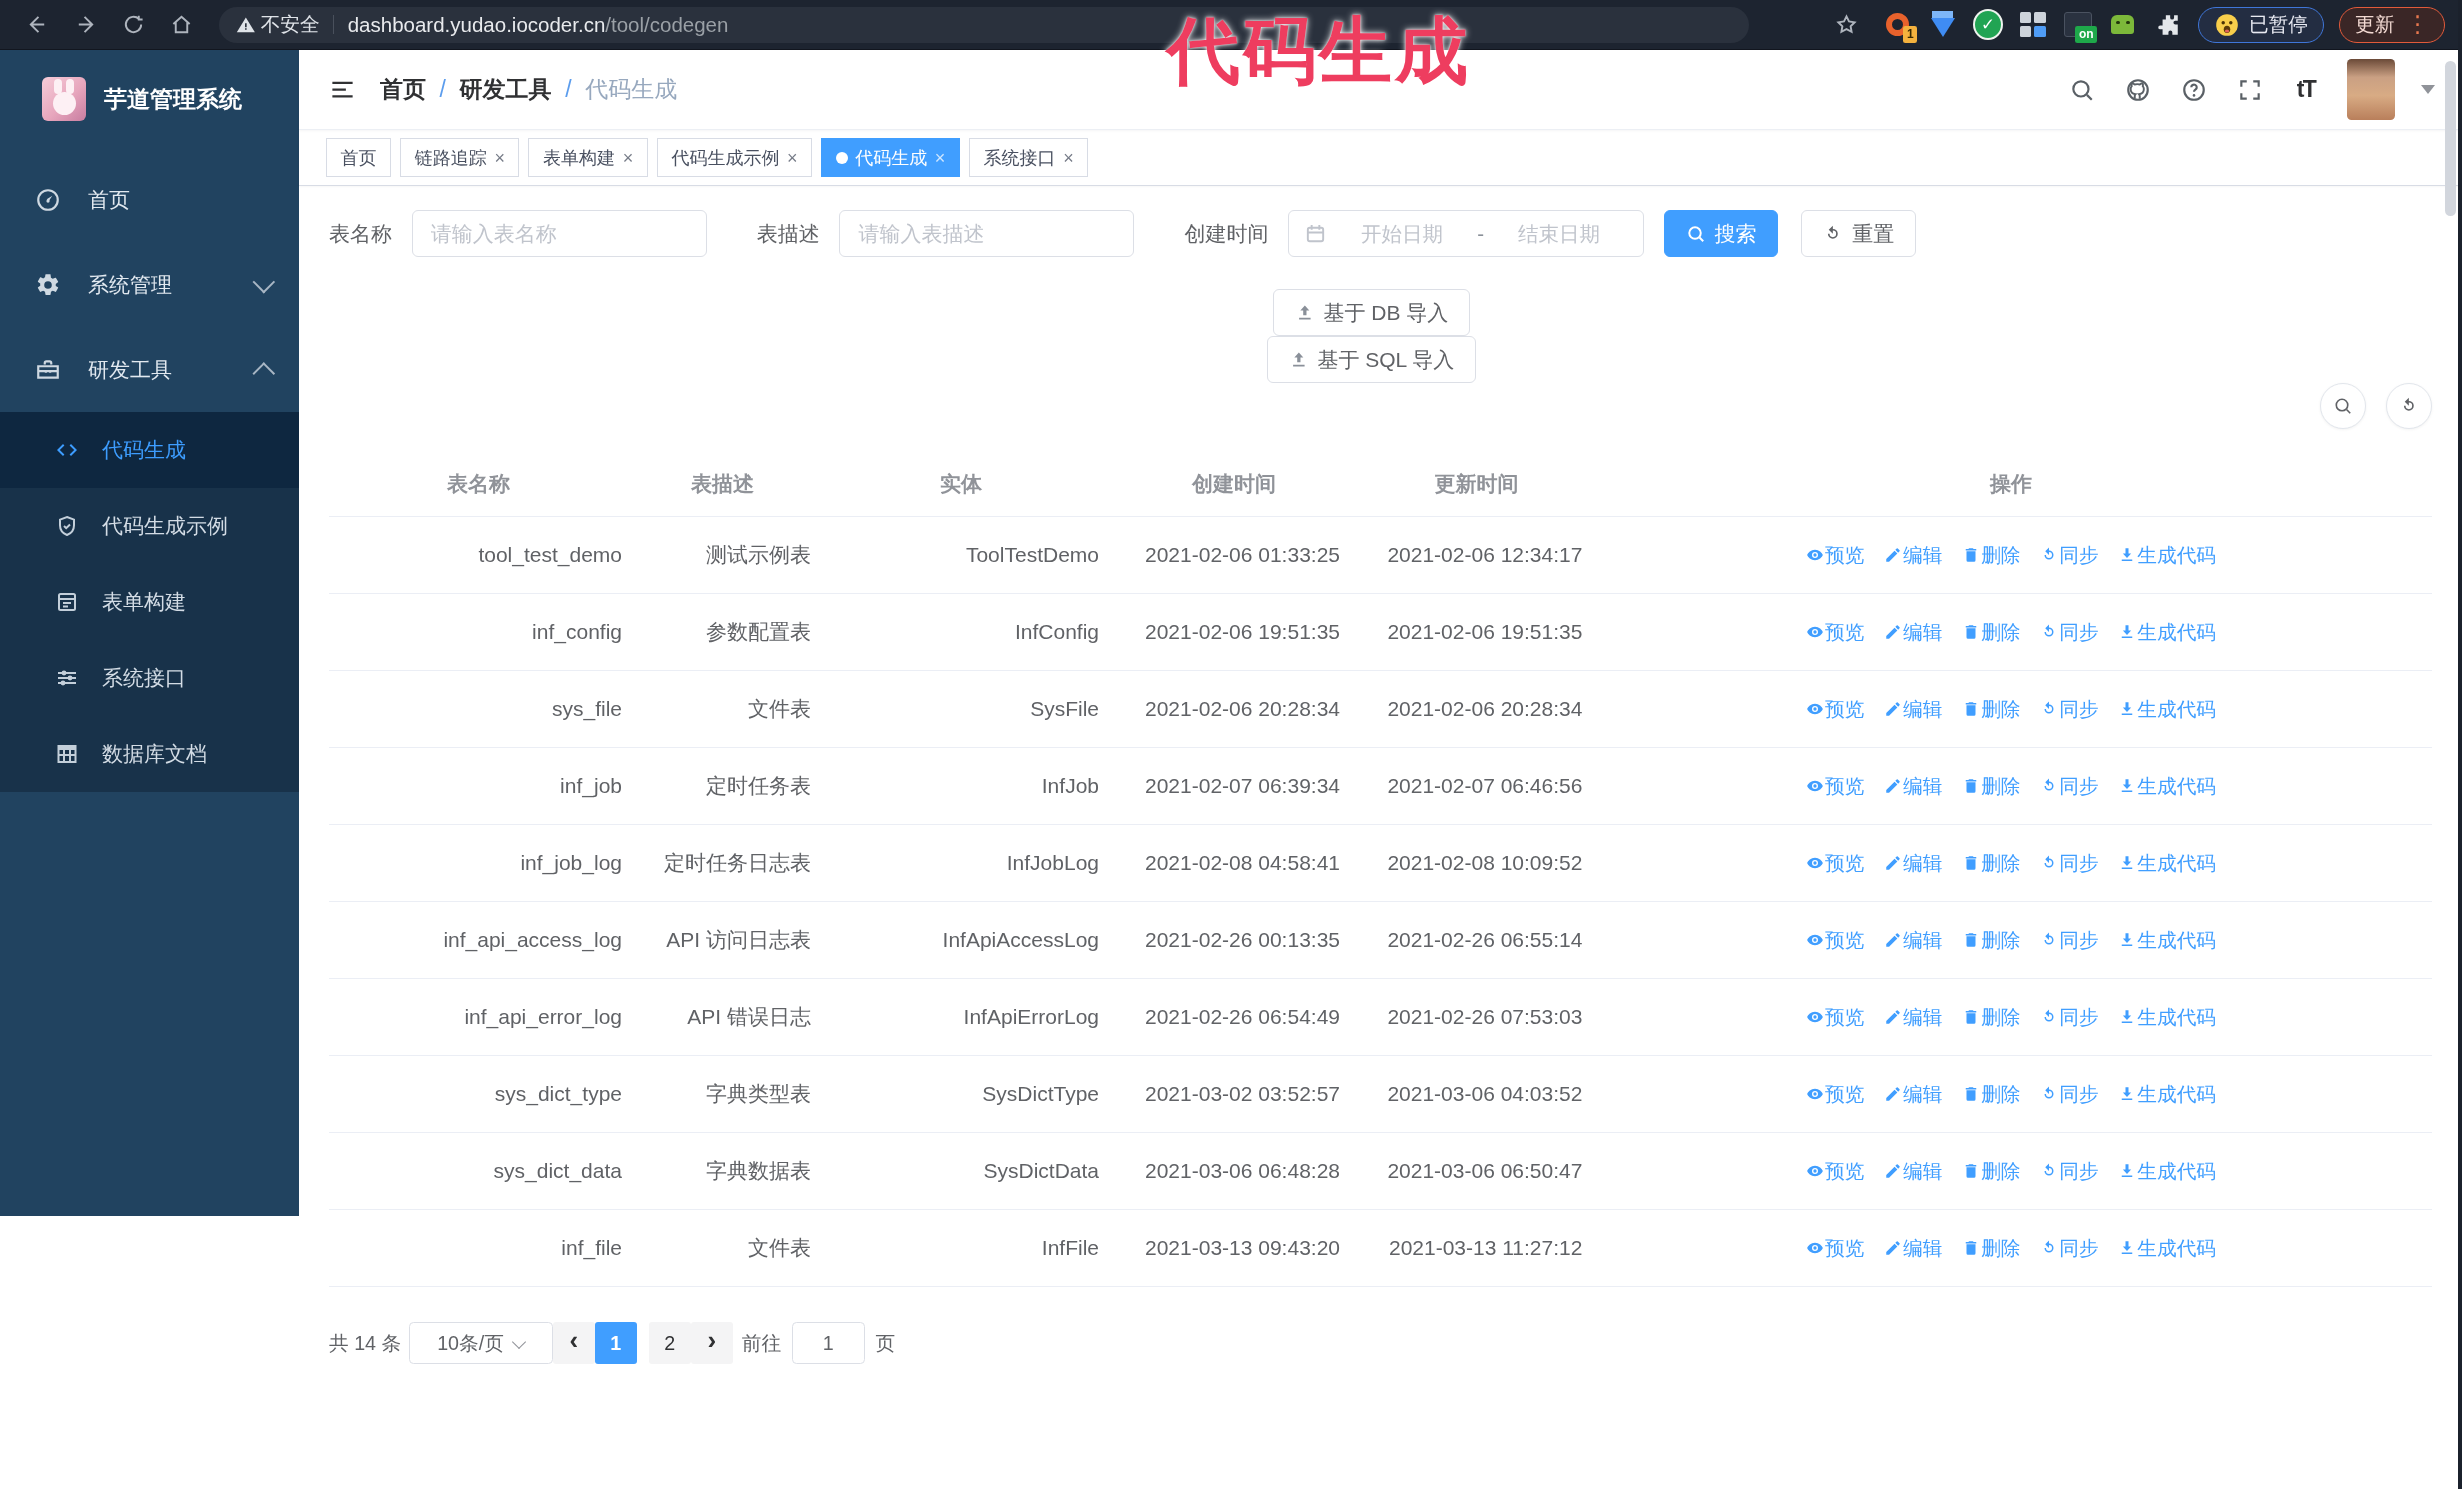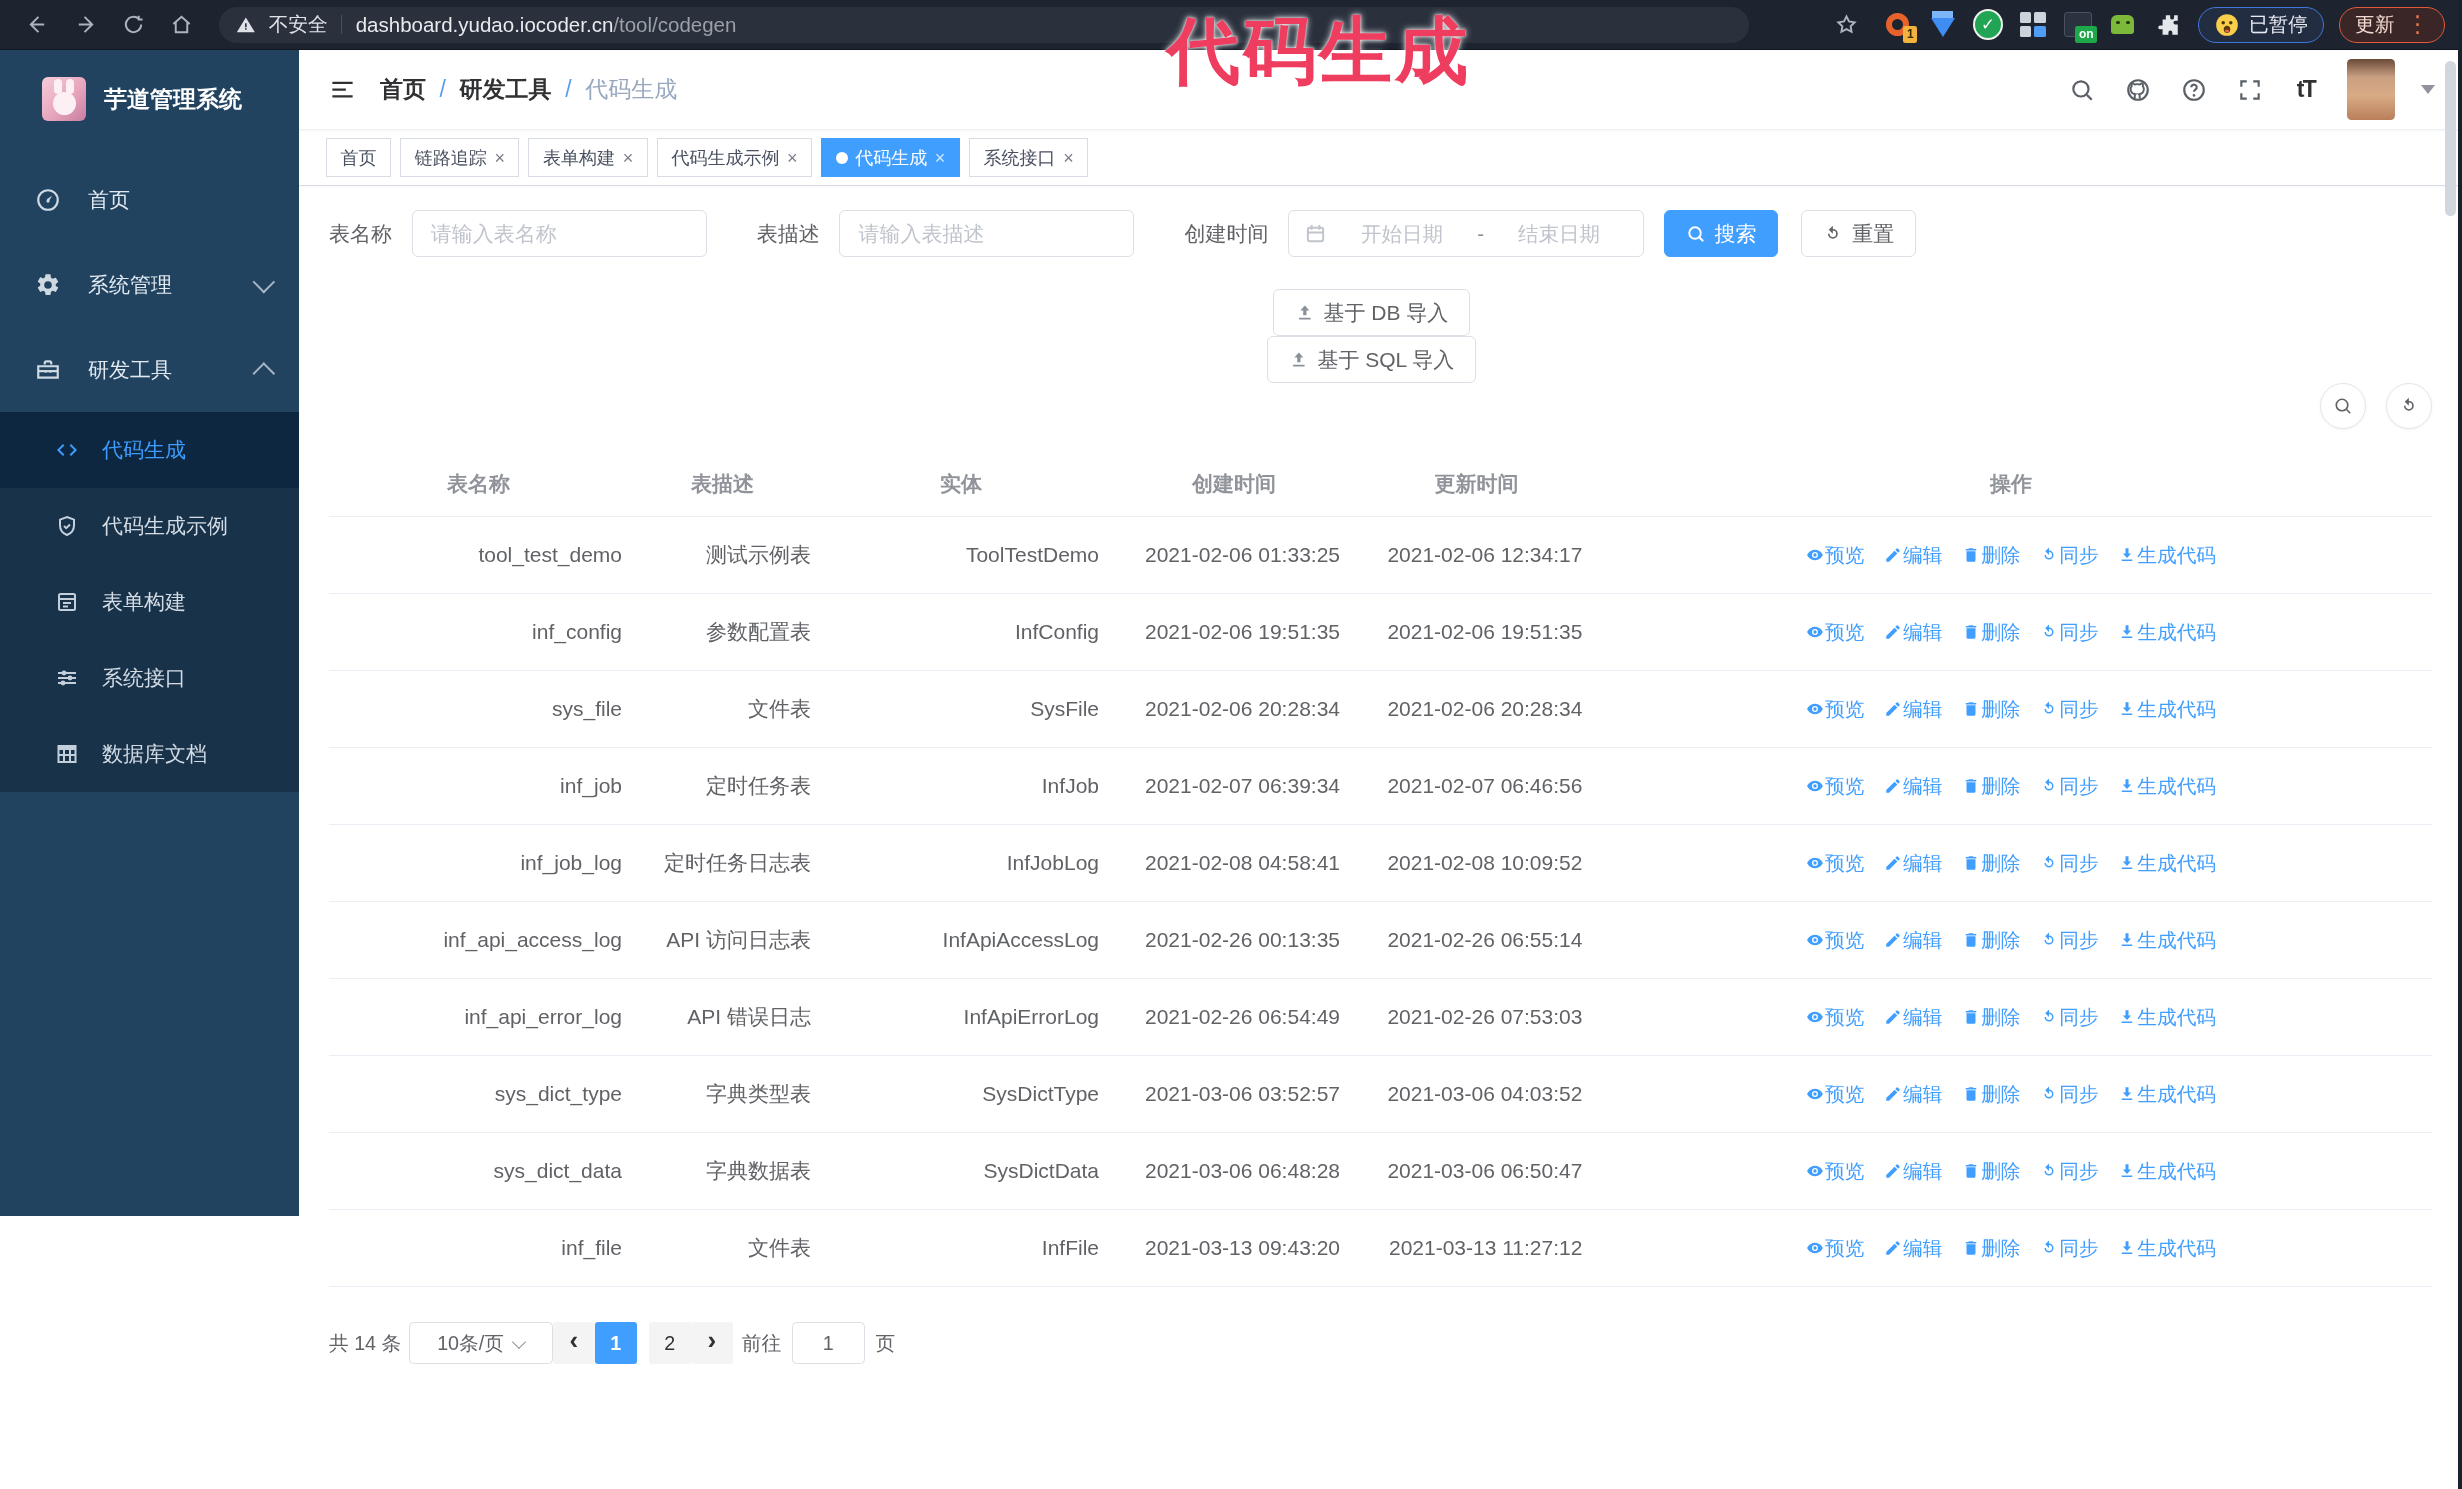--- a/index.html
+++ b/index.html
@@ -7,21 +7,21 @@
     font-family:"Liberation Sans","DejaVu Sans",sans-serif;background:#fff;}
   svg{display:block;}
 
   
   .chrome{position:absolute;left:0;top:0;width:2462px;height:50px;background:#1d2430;
     display:flex;align-items:center;padding:0 16.7px;box-sizing:border-box;gap:6px;border-bottom:1.5px solid #12161f;}
   .nav-ic{width:42px;height:42px;display:flex;align-items:center;justify-content:center;color:#aeb4bd;flex:0 0 auto;}
   .nav-ic svg{width:23px;height:23px;}
   .url-pill{height:36px;background:#2a313d;border-radius:18px;display:flex;align-items:center;
     padding:0 13.6px 0 16.7px;margin-left:10.6px;flex:0 0 auto;width:1530px;box-sizing:border-box;}
-  .warn{display:flex;align-items:center;gap:13px;color:#dfe3e8;font-size:19.7px;}
+  .warn{display:flex;align-items:center;gap:5px;color:#dfe3e8;font-size:19.7px;}
   .warn svg{width:19.7px;height:19.7px;color:#dfe3e8;}
   .url-div{width:0.8px;height:19.7px;background:#49505c;margin:0 13.6px;}
   .url{font-size:20.5px;color:#e8eaed;white-space:nowrap;}
   .url .path{color:#9aa0a6;}
   .chrome-right{display:flex;align-items:center;gap:15px;margin-left:auto;}
   .star{color:#aeb4bd;}
   .star svg{width:23px;height:23px;}
   .ext{position:relative;width:30px;height:30px;display:flex;align-items:center;justify-content:center;}
   .ext .badge{position:absolute;right:-4.5px;bottom:-3px;background:#f4b23e;color:#3a2a00;font-size:12px;
     line-height:1;padding:2.3px 3.8px;border-radius:2.3px;font-weight:700;}
@@ -835,21 +835,21 @@
                       </span>
                       <span>生成代码</span>
                     </span>
                   </div>
                 </td>
               </tr>
               <tr>
                 <td>sys_dict_type</td>
                 <td>字典类型表</td>
                 <td>SysDictType</td>
-                <td class="tcol">2021-03-06 03:52:57</td>
+                <td class="tcol">2021-03-02 03:52:57</td>
                 <td class="ucol">2021-03-06 04:03:52</td>
                 <td>
                   <div class="acts">
                     <span class="alink">
                       <span>
                         <svg viewBox="0 0 24 24">
                           <path fill="currentColor" d="M12 5C6.5 5 2.6 9.3 1.5 12c1.1 2.7 5 7 10.5 7s9.4-4.3 10.5-7C21.4 9.3 17.5 5 12 5zm0 11a4 4 0 114-4 4 4 0 01-4 4zm0-6.2A2.2 2.2 0 1014.2 12 2.2 2.2 0 0012 9.8z"></path>
                         </svg>
                       </span>
                       <span>预览</span>

